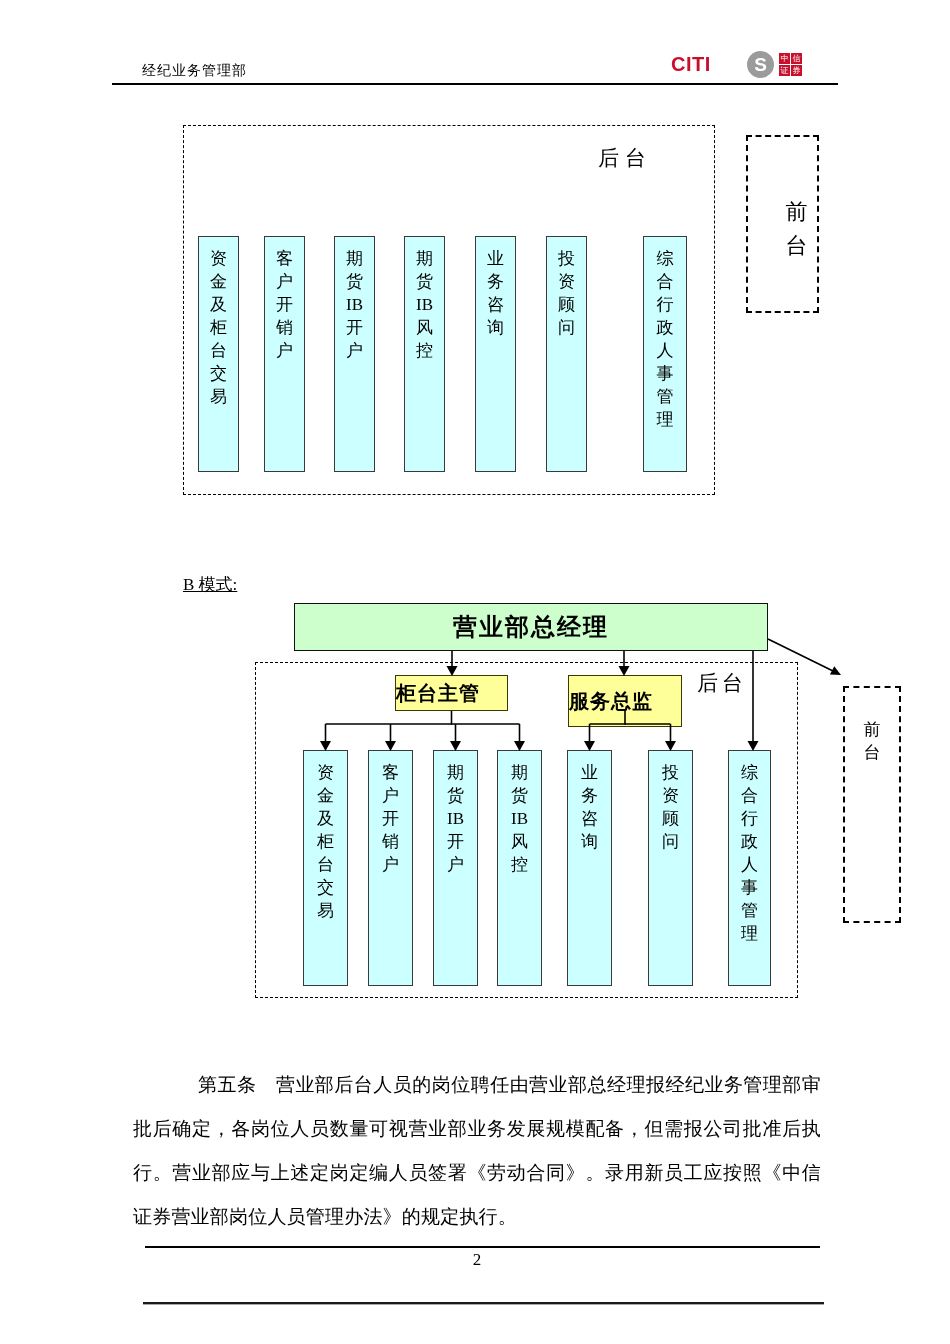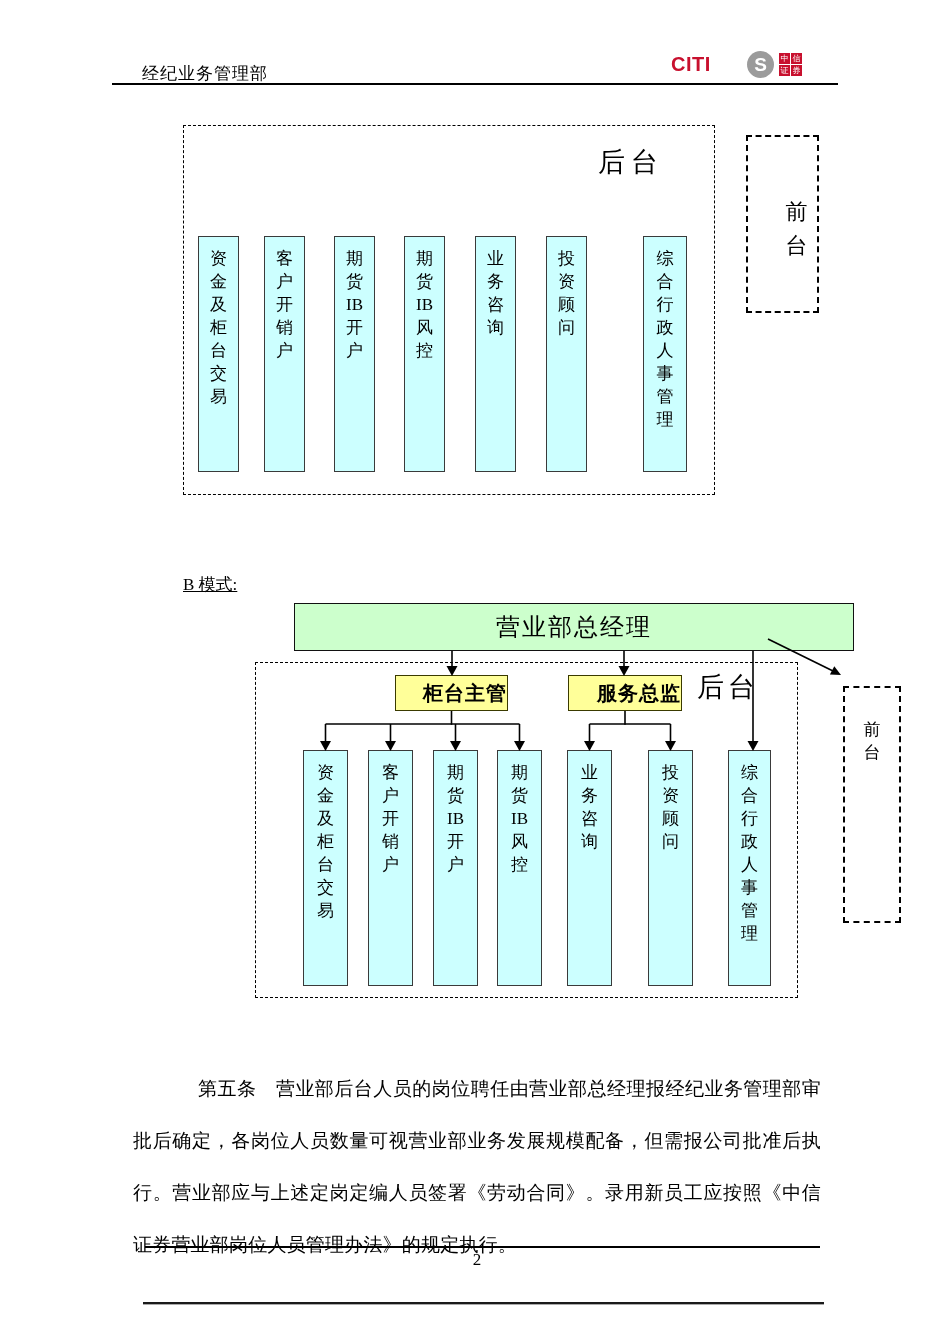--- a/index.html
+++ b/index.html
@@ -1,57 +1,57 @@
 <!DOCTYPE html>
 <html><head>
 <meta charset="utf-8">
 <style>
   html,body{margin:0;padding:0;background:#e8e8e8;}
   .page{position:relative;width:950px;height:1344px;background:#ffffff;margin:0 auto;
         font-family:"Liberation Serif","DejaVu Serif",serif;color:#000;overflow:hidden;}
   .abs{position:absolute;}
 
   
-  .dept{left:142px;top:62px;font-size:17px;letter-spacing:1px;}
+  .dept{left:142px;top:62px;font-size:14px;letter-spacing:1px;}
   .hrule{left:112px;top:83px;width:726px;height:2px;background:#000;}
   .logo-citi{left:671px;top:53px;font-family:"Liberation Sans","DejaVu Sans",sans-serif;
              font-weight:900;font-size:20px;letter-spacing:0.5px;color:var(--logo-red);}
   .logo-circle{left:747px;top:51px;width:27px;height:27px;border-radius:50%;background:var(--logo-gray);
                display:flex;align-items:center;justify-content:center;color:#fff;
                font-family:"Liberation Sans",sans-serif;font-weight:bold;font-size:19px;}
   .logo-seal{left:779px;top:53px;width:23px;height:23px;background:#fff;
              display:grid;grid-template-columns:11px 11px;grid-template-rows:11px 11px;gap:1px;}
   .logo-seal div{background:var(--logo-red);color:#fff;font-size:8px;line-height:11px;text-align:center;}
 
   
   .dash{border:1.5px dashed #000;box-sizing:border-box;}
   .front{border:2px dashed #000;box-sizing:border-box;}
 
   
   .col{background:var(--cyan);border:1px solid #3a3a3a;box-sizing:border-box;
        display:flex;justify-content:center;padding-top:10px;}
   .vtext{display:flex;flex-direction:column;align-items:center;}
   .vtext div{font-size:17px;line-height:23px;text-align:center;white-space:nowrap;}
 
-  .stage-label{font-size:27px;letter-spacing:6px;white-space:nowrap;}
+  .stage-label{font-size:21px;letter-spacing:6px;white-space:nowrap;}
   .front-text .vtext div{font-size:22px;line-height:34px;}
   .front-text-b .vtext div{font-size:17px;line-height:23px;}
 
   
   .gm-box{background:var(--green);border:1.5px solid #111;box-sizing:border-box;
           display:flex;align-items:center;justify-content:center;
           font-size:24px;letter-spacing:2px;}
   .mgr-box{background:var(--yellow);border:1.5px solid #3a3a00;box-sizing:border-box;
-           display:flex;align-items:center;justify-content:flex-end;
+           display:flex;align-items:center;justify-content:flex-start;
            font-size:20px;font-weight:bold;letter-spacing:1px;}
 
   .heading-b{font-size:17px;}
 
   
-  .body-par{left:133px;top:1063px;width:688px;font-size:19px;line-height:52px;
+  .body-par{left:133px;top:1063px;width:688px;font-size:19px;line-height:44px;
             text-align:justify;text-indent:65px;letter-spacing:0.2px;}
 
   
   .frule1{left:145px;top:1246px;width:675px;height:1.5px;background:#000;}
   .pagenum{left:133px;top:1250px;width:688px;text-align:center;font-size:17px;}
   .frule2{left:143px;top:1302px;width:681px;height:2px;background:#1a1a1a;border-bottom:1px solid #aaa;}
 
   svg.connectors{position:absolute;left:0;top:0;pointer-events:none;}
 </style>
 </head>
@@ -145,29 +145,29 @@
   <div class="abs front front-text" style="left:746px;top:135px;width:73px;height:178px;display:flex;justify-content:center;padding-top:58px;padding-left:28px;box-sizing:border-box;">
     <div class="vtext">
         <div>前</div>
         <div>台</div>
       </div>
   </div>
 
   <div class="abs heading-b" style="left:183px;top:573px;text-decoration:underline;">B 模式:</div>
 
   <div class="abs dash" style="left:255px;top:662px;width:543px;height:336px;"></div>
-  <div class="abs gm-box" style="left:294px;top:603px;width:560px;height:48px;">
+  <div class="abs gm-box" style="left:294px;top:603px;width:474px;height:48px;font-weight:bold;">
     <span>营业部总经理</span>
   </div>
   <div class="abs stage-label" style="left:697px;top:669px;letter-spacing:4px;">后台</div>
 
   <div class="abs mgr-box" style="left:395px;top:675px;width:113px;height:36px;">
     <span>柜台主管</span>
   </div>
-  <div class="abs mgr-box" style="left:568px;top:675px;width:114px;height:36px;">
+  <div class="abs mgr-box" style="left:568px;top:675px;width:114px;height:52px;">
     <span>服务总监</span>
   </div>
 
   <div class="abs col" style="left:303px;top:750px;width:45px;height:236px;">
       <div class="vtext">
         <div>资</div>
         <div>金</div>
         <div>及</div>
         <div>柜</div>
         <div>台</div>

